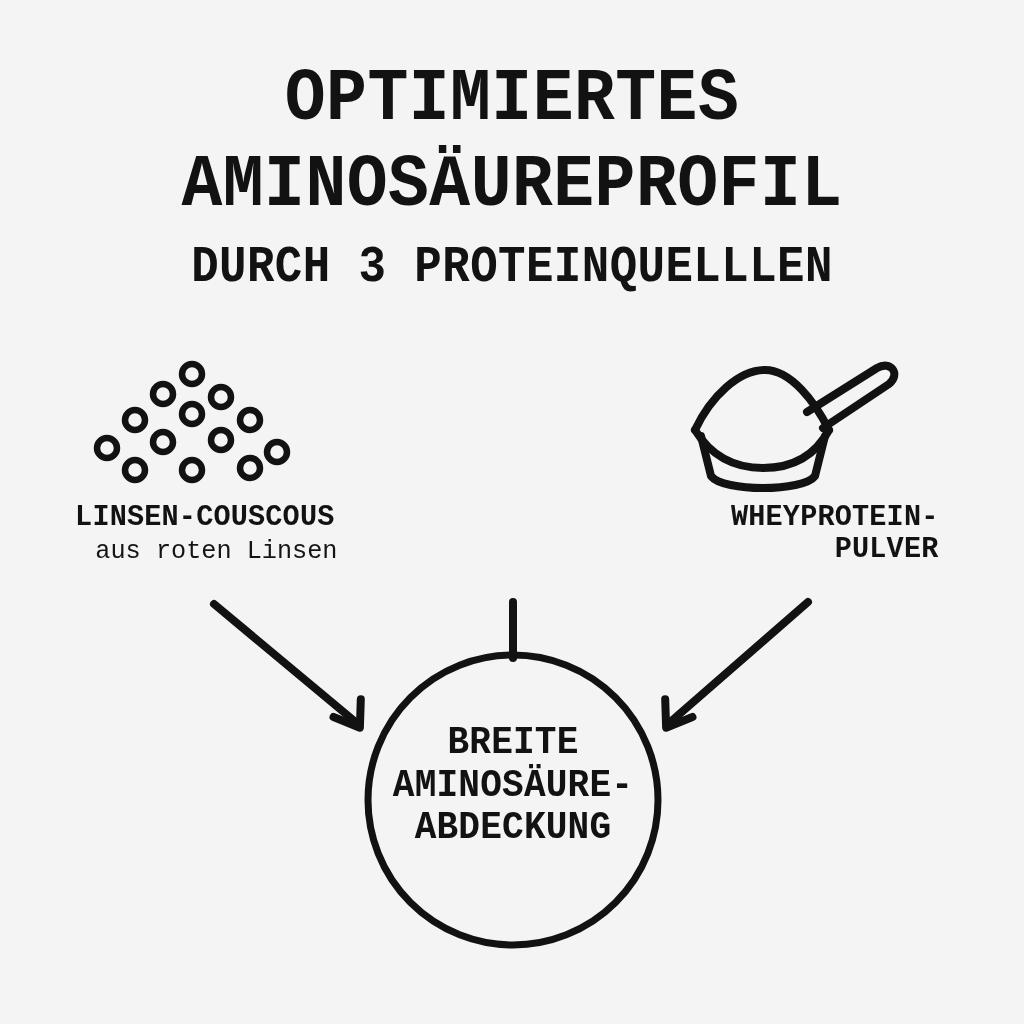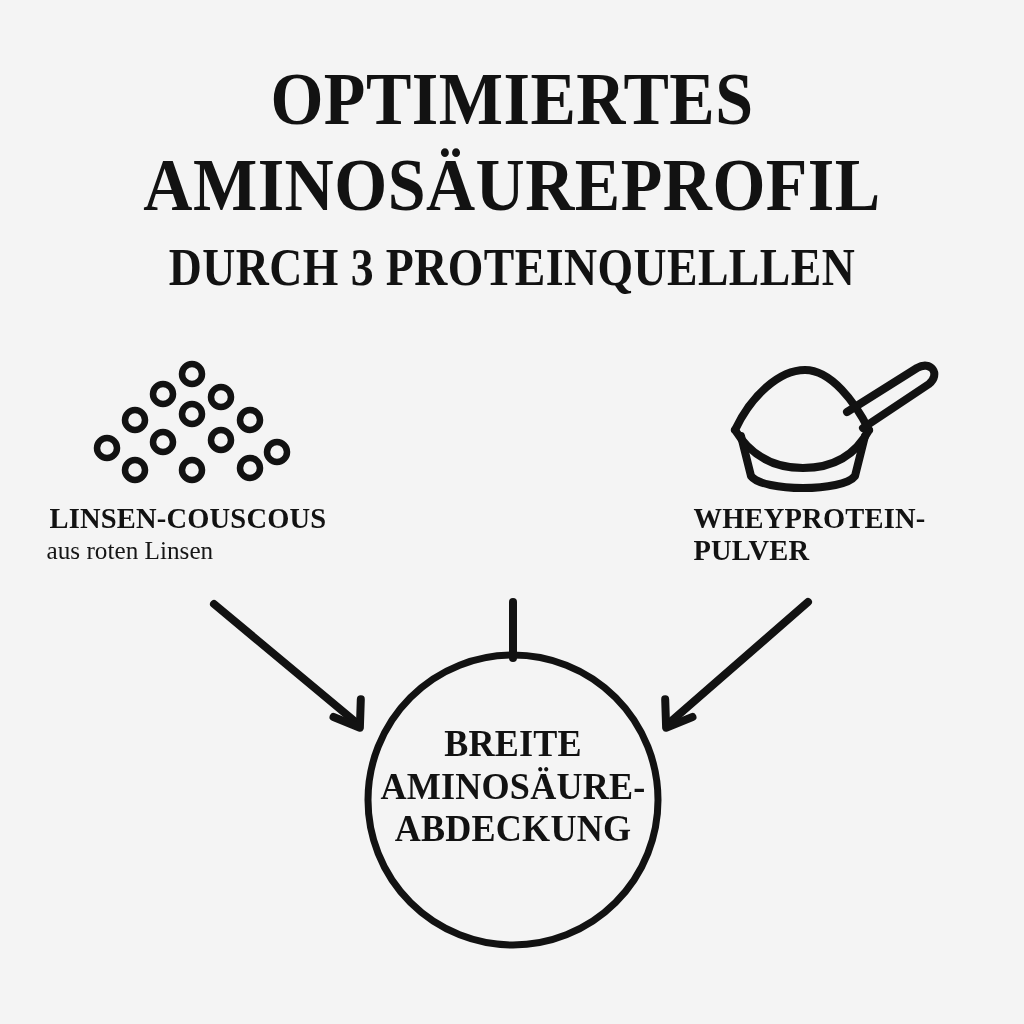--- a/index.html
+++ b/index.html
@@ -7,21 +7,21 @@
     margin: 0;
     padding: 0;
     background: #f4f4f4;
   }
   #page {
     position: relative;
     width: 1024px;
     height: 1024px;
     background: #f4f4f4;
     overflow: hidden;
-    font-family: Liberation Serif, serif;
+    font-family: Liberation Mono, monospace;
     color: #111111;
     -webkit-font-smoothing: antialiased;
   }
 
   
   .headline {
     position: absolute;
     left: 0;
     width: 1024px;
     text-align: center;
@@ -46,25 +46,25 @@
     font-size: 52px;
     font-weight: 700;
     transform: scaleX(0.88);
   }
 
   
   .icon-col {
     position: absolute;
     top: 352px;
     width: 300px;
-    text-align: left;
+    text-align: right;
   }
   #col-lentils  { left: 42px; }
   #col-flakes   { left: 362px; }
-  #col-whey     { left: 686px; }
+  #col-whey     { left: 646px; }
 
   .icon-box {
     position: relative;
     height: 150px;
     width: 100%;
   }
   .icon-box svg {
     display: block;
     margin: 0 auto;
     overflow: visible;

